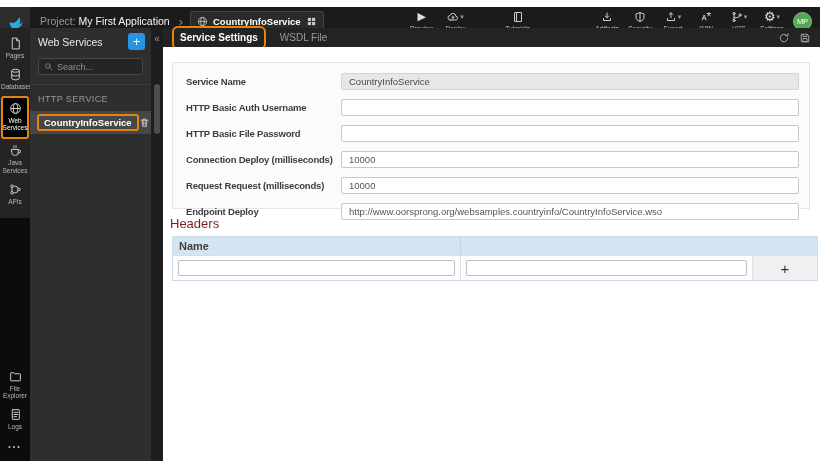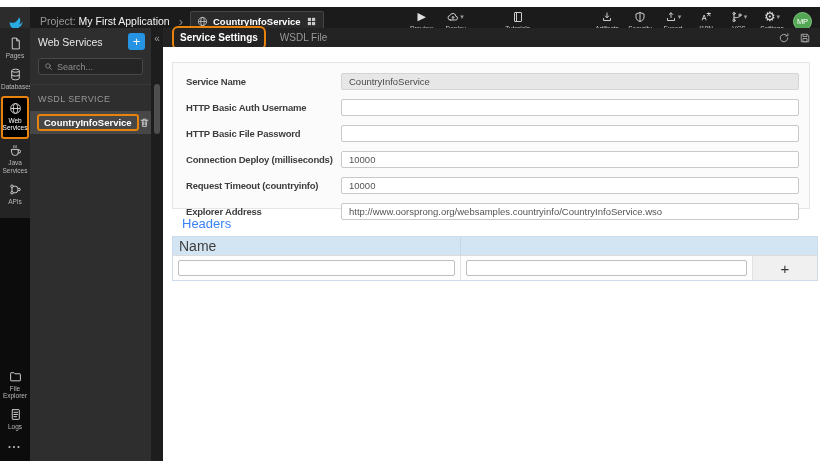--- a/index.html
+++ b/index.html
@@ -70,24 +70,24 @@
   .strip-actions { margin-left: auto; display: flex; align-items: center; gap: 9px; color: #a9a9a9; }
   .strip-actions svg { width: 12px; height: 12px; cursor: pointer; }
 
   
   .content { position: absolute; left: 163px; top: 47px; right: 0; bottom: 0; background: #fff; overflow: hidden; }
   .form-box { margin: 15px 0 0 9px; width: 638px; height: 147px; background: #fbfbfb; border: 1px solid #e6e6e6; padding-top: 5px; }
   .frow { display: flex; align-items: center; height: 26px; padding-left: 13px; }
   .flabel { width: 155px; flex: none; font-size: 9.5px; font-weight: bold; color: #3d3d3d; white-space: nowrap; letter-spacing: -0.2px; }
   .finput { flex: 1; margin-right: 10px; height: 17px; border: 1px solid #c9c9c9; border-radius: 2px; font-size: 9.5px; color: #555; padding: 0 7px; background: #fff; font-family: "Liberation Sans", sans-serif; outline: none; }
   .finput.dis { background: #e7e7e7; border-color: #d4d4d4; color: #4a4a4a; }
-  .headers-title { margin: 7px 0 5px 19px; font-size: 13px; font-weight: normal; color: #3b82f6; }
+  .headers-title { margin: 7px 0 5px 7px; font-size: 13px; font-weight: normal; color: #7f1d1d; }
   .htable { margin-left: 9px; width: 646px; border: 1px solid #ccdcea; }
   .thead { display: flex; height: 18px; background: #d3e4f2; }
-  .thead .tcell { display: flex; align-items: center; padding-left: 6px; font-size: 14px; font-weight: normal; color: #3f3f3f; border-right: 1px solid #c2d6e6; }
+  .thead .tcell { display: flex; align-items: center; padding-left: 6px; font-size: 11px; font-weight: bold; color: #3f3f3f; border-right: 1px solid #c2d6e6; }
   .tbody { display: flex; height: 25px; border-top: 1px solid #dcdcdc; background: #fdfdfd; }
   .tbody .tcell { display: flex; align-items: center; padding: 0 5px; border-right: 1px solid #e3e3e3; }
   .c1 { width: 288px; flex: none; }
   .c2 { width: 292px; flex: none; }
   .c3 { flex: 1; border-right: none !important; }
   .hinput { width: 100%; height: 16px; border: 1px solid #bfbfbf; border-radius: 2px; font-size: 9.5px; padding: 0 5px; color: #555; outline: none; font-family: "Liberation Sans", sans-serif; background: #fff; }
   .tbody .c3 { background: #f0f0f0; justify-content: center; }
   .add-header-btn { border: none; background: transparent; font-size: 15px; color: #333; line-height: 15px; cursor: pointer; padding: 0 4px; }
 </style>
 </head>
@@ -280,21 +280,21 @@
       <span class="panel-title">Web Services</span>
       <button class="add-btn">+</button>
     </div>
     <div class="search-wrap">
       <svg viewBox="0 0 24 24" fill="none" stroke="currentColor" stroke-width="2" stroke-linecap="round">
           <circle cx="10.5" cy="10.5" r="6"></circle>
           <path d="M15 15l5.5 5.5"></path>
         </svg>
       <input type="text" placeholder="Search..." style="">
     </div>
-    <div class="section-label">WSDL SERVICE</div>
+    <div class="section-label">HTTP SERVICE</div>
     <div class="service-row">
       <span class="svc-hl">CountryInfoService</span>
       <span class="trash-btn">
         <svg viewBox="0 0 24 24" fill="none" stroke="currentColor" stroke-width="1.8" stroke-linecap="round" stroke-linejoin="round">
             <path d="M4.5 7h15M9.5 7V4.5h5V7M7 7l.8 13.5h8.4L17 7"></path>
             <path d="M10.2 10.5v6.5M13.8 10.5v6.5"></path>
           </svg>
       </span>
     </div>
   </aside>
@@ -332,25 +332,25 @@
       </div>
       <div class="frow">
         <span class="flabel">HTTP Basic File Password</span>
         <input class="finput" value="" style="">
       </div>
       <div class="frow">
         <span class="flabel">Connection Deploy (milliseconds)</span>
         <input class="finput" value="10000" style="">
       </div>
       <div class="frow">
-        <span class="flabel">Request Timeout (countryinfo)</span>
+        <span class="flabel">Request Request (milliseconds)</span>
         <input class="finput" value="10000" style="">
       </div>
       <div class="frow">
-        <span class="flabel">Explorer Address</span>
+        <span class="flabel">Endpoint Deploy</span>
         <input class="finput" value="http://www.oorsprong.org/websamples.countryinfo/CountryInfoService.wso" style="">
       </div>
     </div>
 
     <h2 class="headers-title">Headers</h2>
     <div class="htable">
       <div class="thead">
         <div class="tcell c1">Name</div>
         <div class="tcell c3"></div>
       </div>

